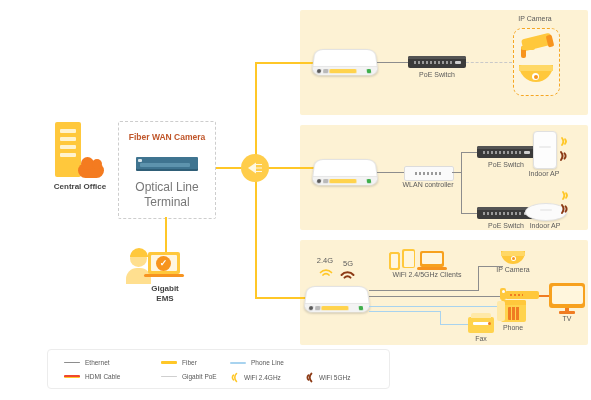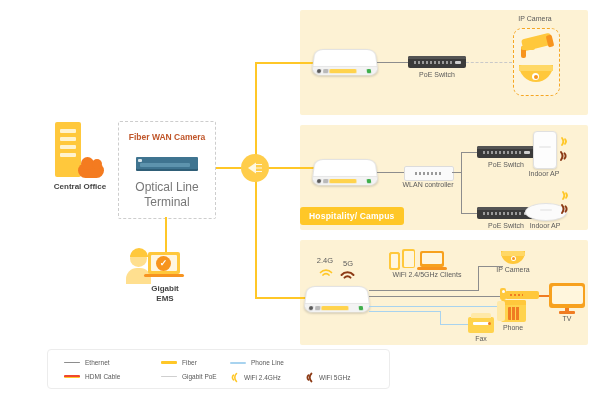--- a/index.html
+++ b/index.html
@@ -343,21 +343,20 @@
       <path d="M5 3.2 a3.4 3.4 0 0 1 0 4.6" stroke="#ffc727" stroke-width="1.8" fill="none" stroke-linecap="round"></path>
     </svg>
   </div>
   <div class="wifi" style="left:560px;top:203px;">
     <svg width="13" height="12" viewBox="0 0 13 12">
       <path d="M2 2 a6.5 6.5 0 0 1 0 8" stroke="#8c3a15" stroke-width="2" fill="none" stroke-linecap="round"></path>
       <path d="M5.5 3.4 a3.6 3.6 0 0 1 0 5.2" stroke="#8c3a15" stroke-width="2" fill="none" stroke-linecap="round"></path>
     </svg>
   </div>
 
-  <div class="panel-badge" style="left:300px;top:207px;">Hospitality/ Campus</div>
 
   <div class="ont" style="left:305px;top:285px;">
     <div class="ont-face">
       <div class="ont-dot"></div>
         <div class="ont-dot2"></div>
       <div class="ont-ports"></div>
         <div class="ont-led"></div>
     </div>
   </div>
 

